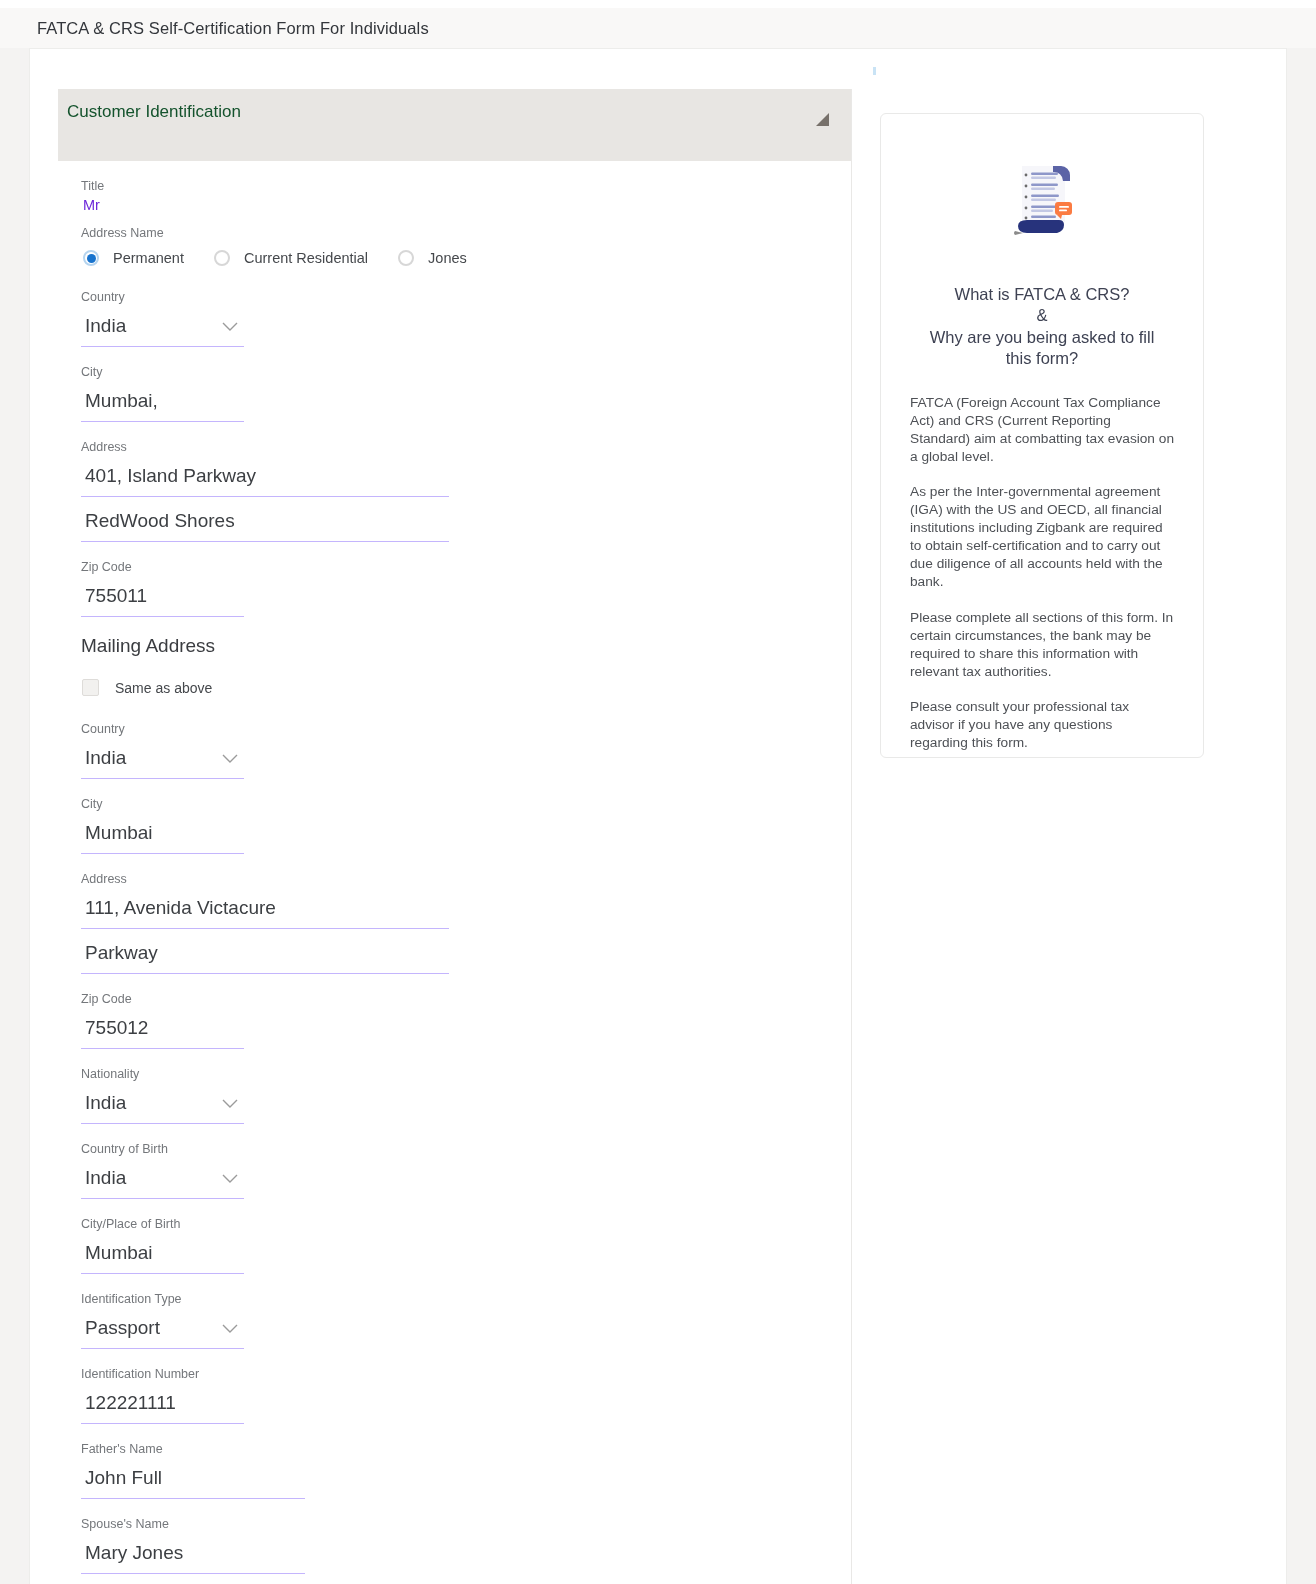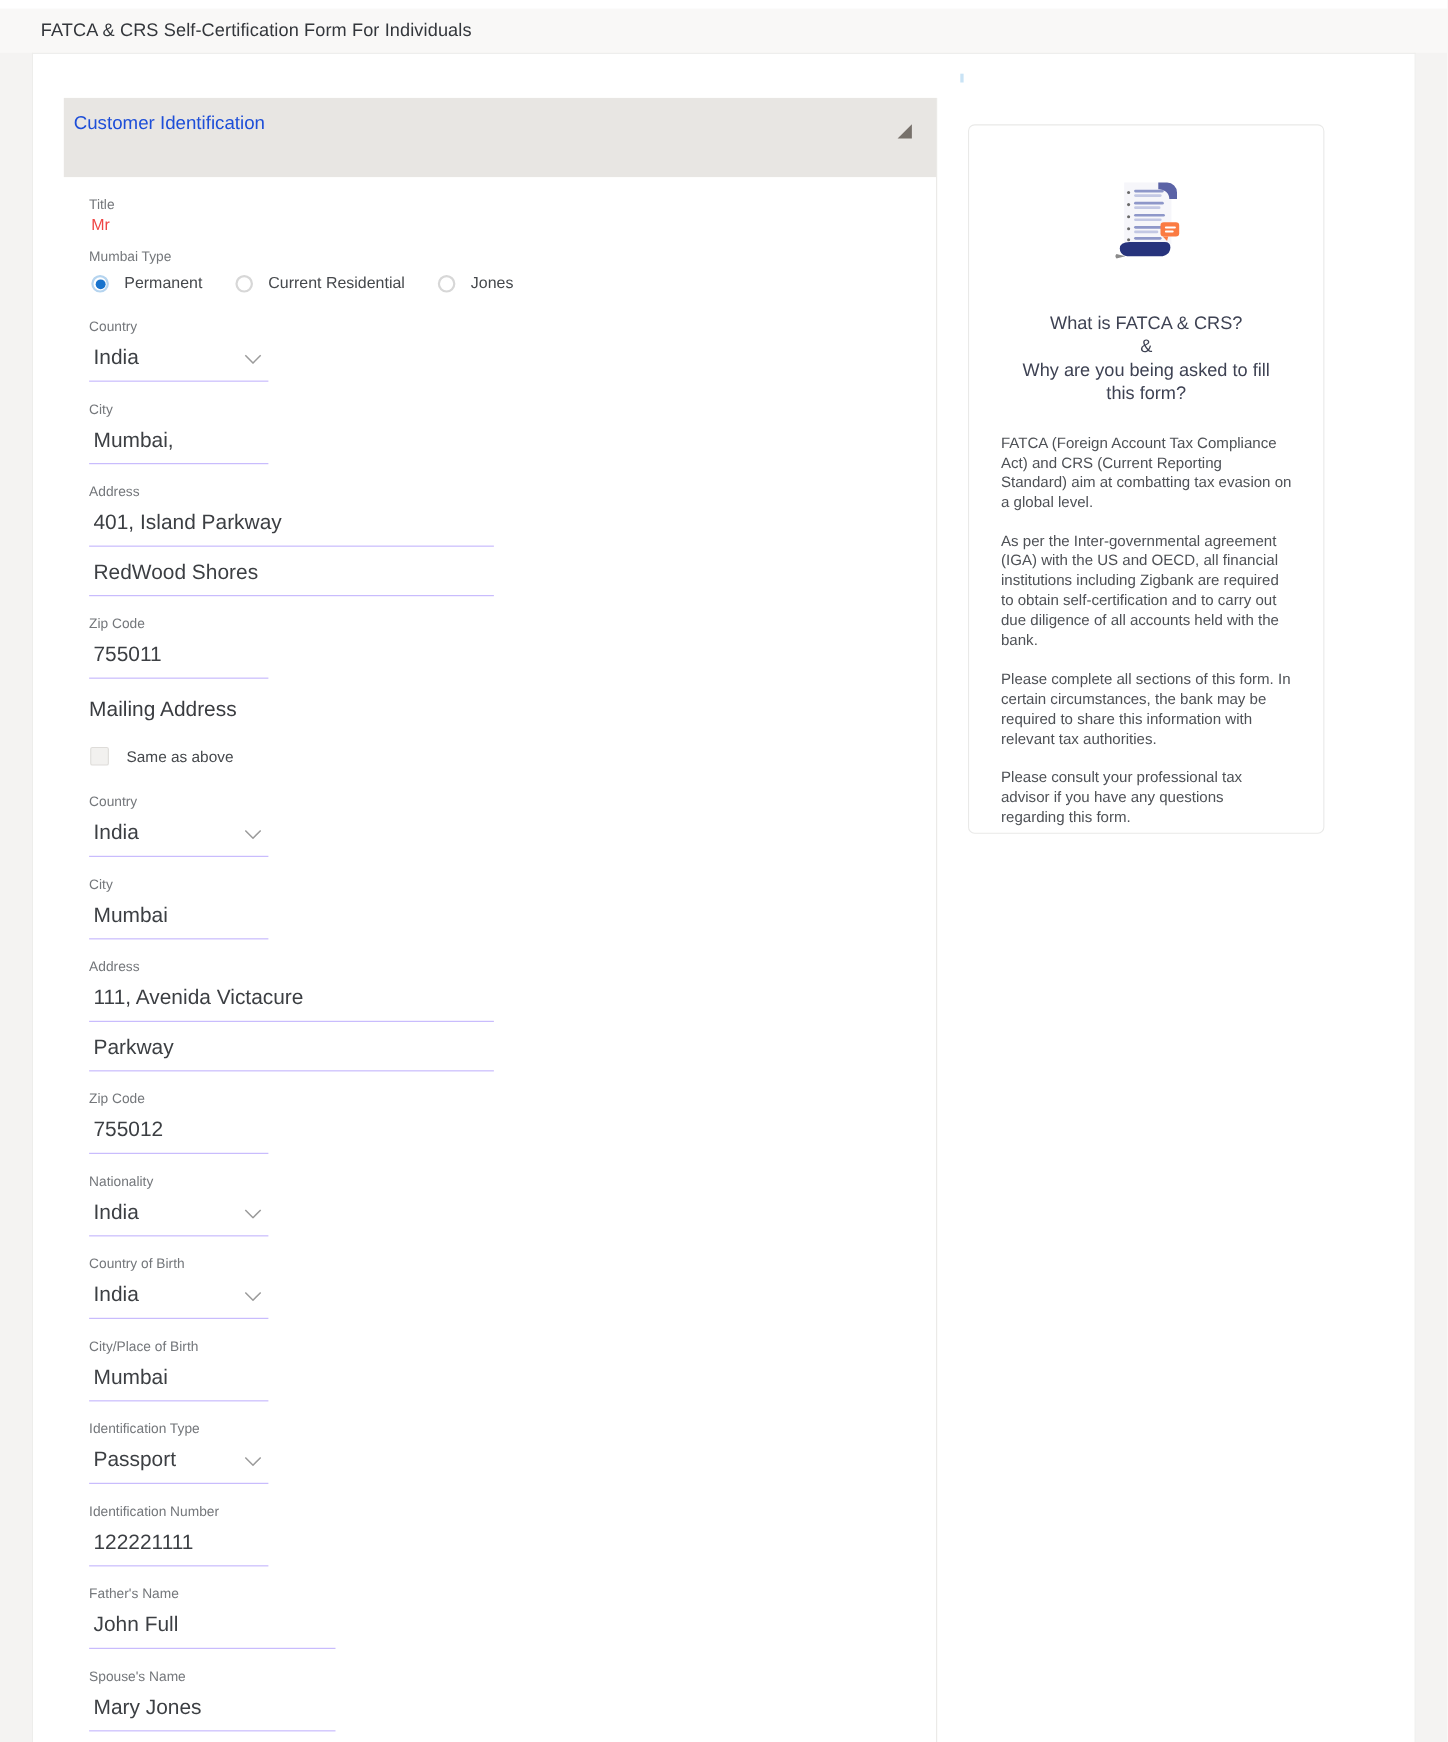--- a/index.html
+++ b/index.html
@@ -24,31 +24,31 @@
 
   
   .leftcol {
     position:absolute; left:28px; top:40px; width:794px; bottom:0;
     border-right:1px solid #e9e8e6;
   }
   .section-header {
     height:72px; background:#e8e6e3; position:relative;
     padding:13px 0 0 9px;
   }
-  .section-header .hdr-text { font-size:17px; color:#1d4ed8; }
+  .section-header .hdr-text { font-size:17px; color:#14532d; }
   .collapse-tri {
     position:absolute; right:22px; top:24px; width:0; height:0;
     border-left:13px solid transparent; border-bottom:13px solid #77716b;
     cursor:pointer;
   }
   .formbody { padding:18px 0 0 23px; }
 
   .lbl { font-size:12.5px; color:#74777b; margin-bottom:4px; }
   .plain { margin-bottom:13px; }
-  .plain .pval { font-size:14.5px; color:#ef4444; padding-left:2px; }
+  .plain .pval { font-size:14.5px; color:#6d28d9; padding-left:2px; }
 
   .field { margin-bottom:18px; }
   .inputline {
     border-bottom:1px solid #c4b5fd;
     padding:7px 0 9px 4px;
     font-size:19px; color:#3c3f43;
     display:flex; align-items:center; justify-content:space-between;
   }
   .w-short { width:163px; }
   .w-wide  { width:368px; }
@@ -114,21 +114,21 @@
 
     <div class="formbody">
 
       <div class="plain">
         <div class="lbl">Title</div>
         <div class="pval">Mr</div>
       </div>
 
 
       <div>
-        <div class="lbl">Mumbai Type</div>
+        <div class="lbl">Address Name</div>
         <div class="radio-row">
           <span class="radio-opt on">
             <span class="radio-circ">
                 <span class="dot"></span>
               </span>
             <span class="radio-lbl">Permanent</span>
           </span>
           <span class="radio-opt">
             <span class="radio-circ"></span>
             <span class="radio-lbl">Current Residential</span>

